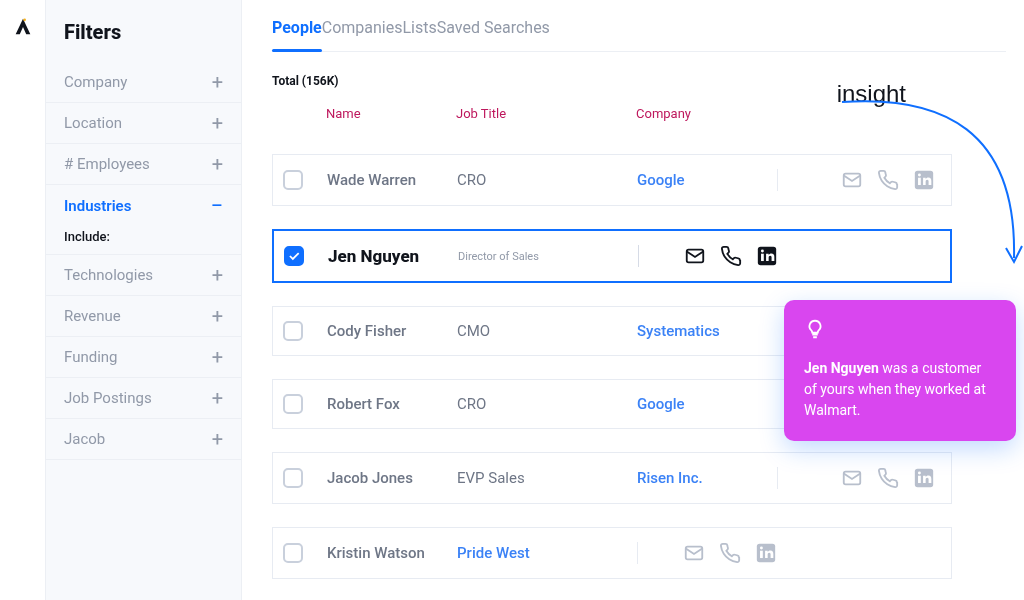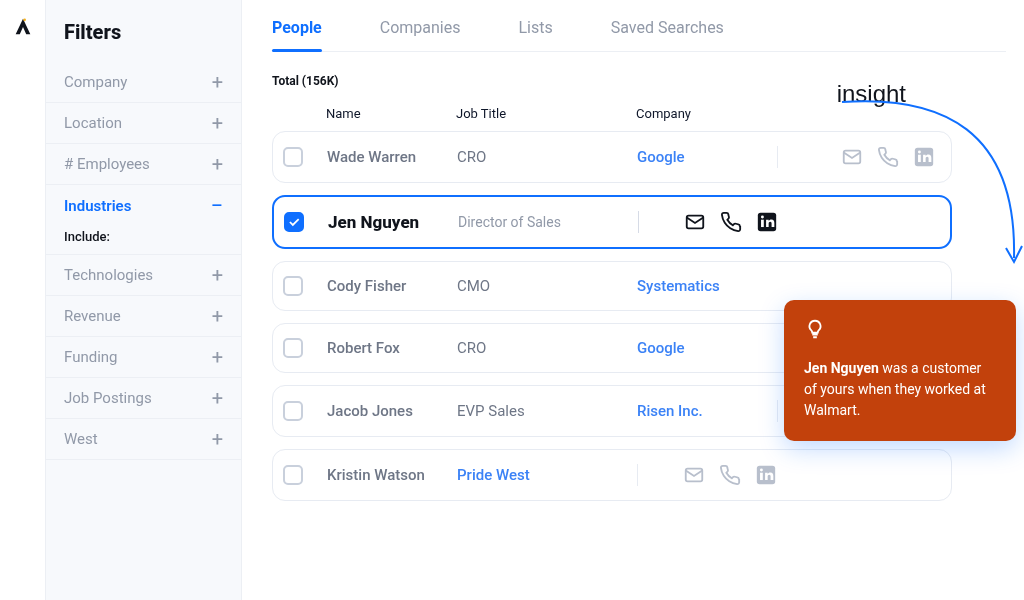--- a/index.html
+++ b/index.html
@@ -63,21 +63,20 @@
     width: fit-content;
   }
 
   .main {
     flex:1;
     padding: 0 18px 0 30px;
     position: relative;
   }
   .tabs {
     display:flex;
-    gap: 58px;
     padding: 18px 0 0 0;
     border-bottom:1px solid #eceff4;
   }
   .tab {
     font-size:16px;
     color:#9199a8;
     padding-bottom: 14px;
     cursor:pointer;
     position:relative;
   }
@@ -90,40 +89,41 @@
   .total {
     font-size:12px; font-weight:700; color:#10141c;
     padding: 22px 0 18px 0;
   }
 
   .table { width: 680px; }
   .thead {
     display:grid;
     grid-template-columns: 44px 130px 180px 1fr;
     padding: 0 18px 10px 10px;
-    font-size:13px; color:#0f172a;
+    font-size:13px; color:#be185d;
   }
   .row-card {
     display:grid;
     grid-template-columns: 44px 130px 180px 140px 1fr;
     align-items:center;
     border:1.5px solid #e7ebf2;
-    border-radius:13px;
+    border-radius:0;
     padding: 14px 16px 14px 10px;
     margin-bottom: 12px;
     font-size:15px;
     color:#9199a8;
     background:#fff;
+    margin-top:23px;
   }
   .row-card.selected {
     border:2px solid #0f6fff;
     color:#10141c;
   }
   .row-card.selected .name { font-weight:800; color:#10141c; }
-  .row-card.selected .job { color:#9199a8; font-size:14px;}
+  .row-card.selected .job { color:#9199a8; font-size:11px;}
   .row-card.selected .company { color:#0f6fff; font-weight:700; font-size:17px;}
   .name { color:#6e7686; font-weight:500;}
   .job { color:#6e7686; }
   .company { color:#3b82f6; font-weight:500;}
   .row-card.selected .name { font-size:17px;}
 
   .cb {
     width:20px; height:20px; border:2px solid #c9d0dc; border-radius:5px; background:#fff;
     display:flex; align-items:center; justify-content:center; cursor:pointer;
   }
@@ -153,21 +153,21 @@
     position:absolute;
     top:90px; right:-8px;
     width:200px; height:190px;
     pointer-events:none;
   }
   .insight-card {
     position:absolute;
     top: 300px;
     right: 8px;
     width: 232px;
-    background:#c2410c;
+    background:#d946ef;
     color:#fff;
     border-radius:10px;
     padding:18px 20px 20px 20px;
     font-size:14px;
     line-height:1.5;
     box-shadow:0 8px 24px rgba(15,111,255,.25);
   }
   .insight-card .bulb { margin-bottom:12px; }
   .insight-card b { font-weight:700; }
 </style>
@@ -218,21 +218,21 @@
     </div>
     <div class="filter-item">
       <span>Funding</span>
       <span class="plus">+</span>
     </div>
     <div class="filter-item">
       <span>Job Postings</span>
       <span class="plus">+</span>
     </div>
     <div class="filter-item">
-      <span>West</span>
+      <span>Jacob</span>
       <span class="plus">+</span>
     </div>
   </div>
 
   <div class="main">
     <div class="tabs">
       <div class="tab active">People</div>
       <div class="tab">Companies</div>
       <div class="tab">Lists</div>
       <div class="tab">Saved Searches</div>

